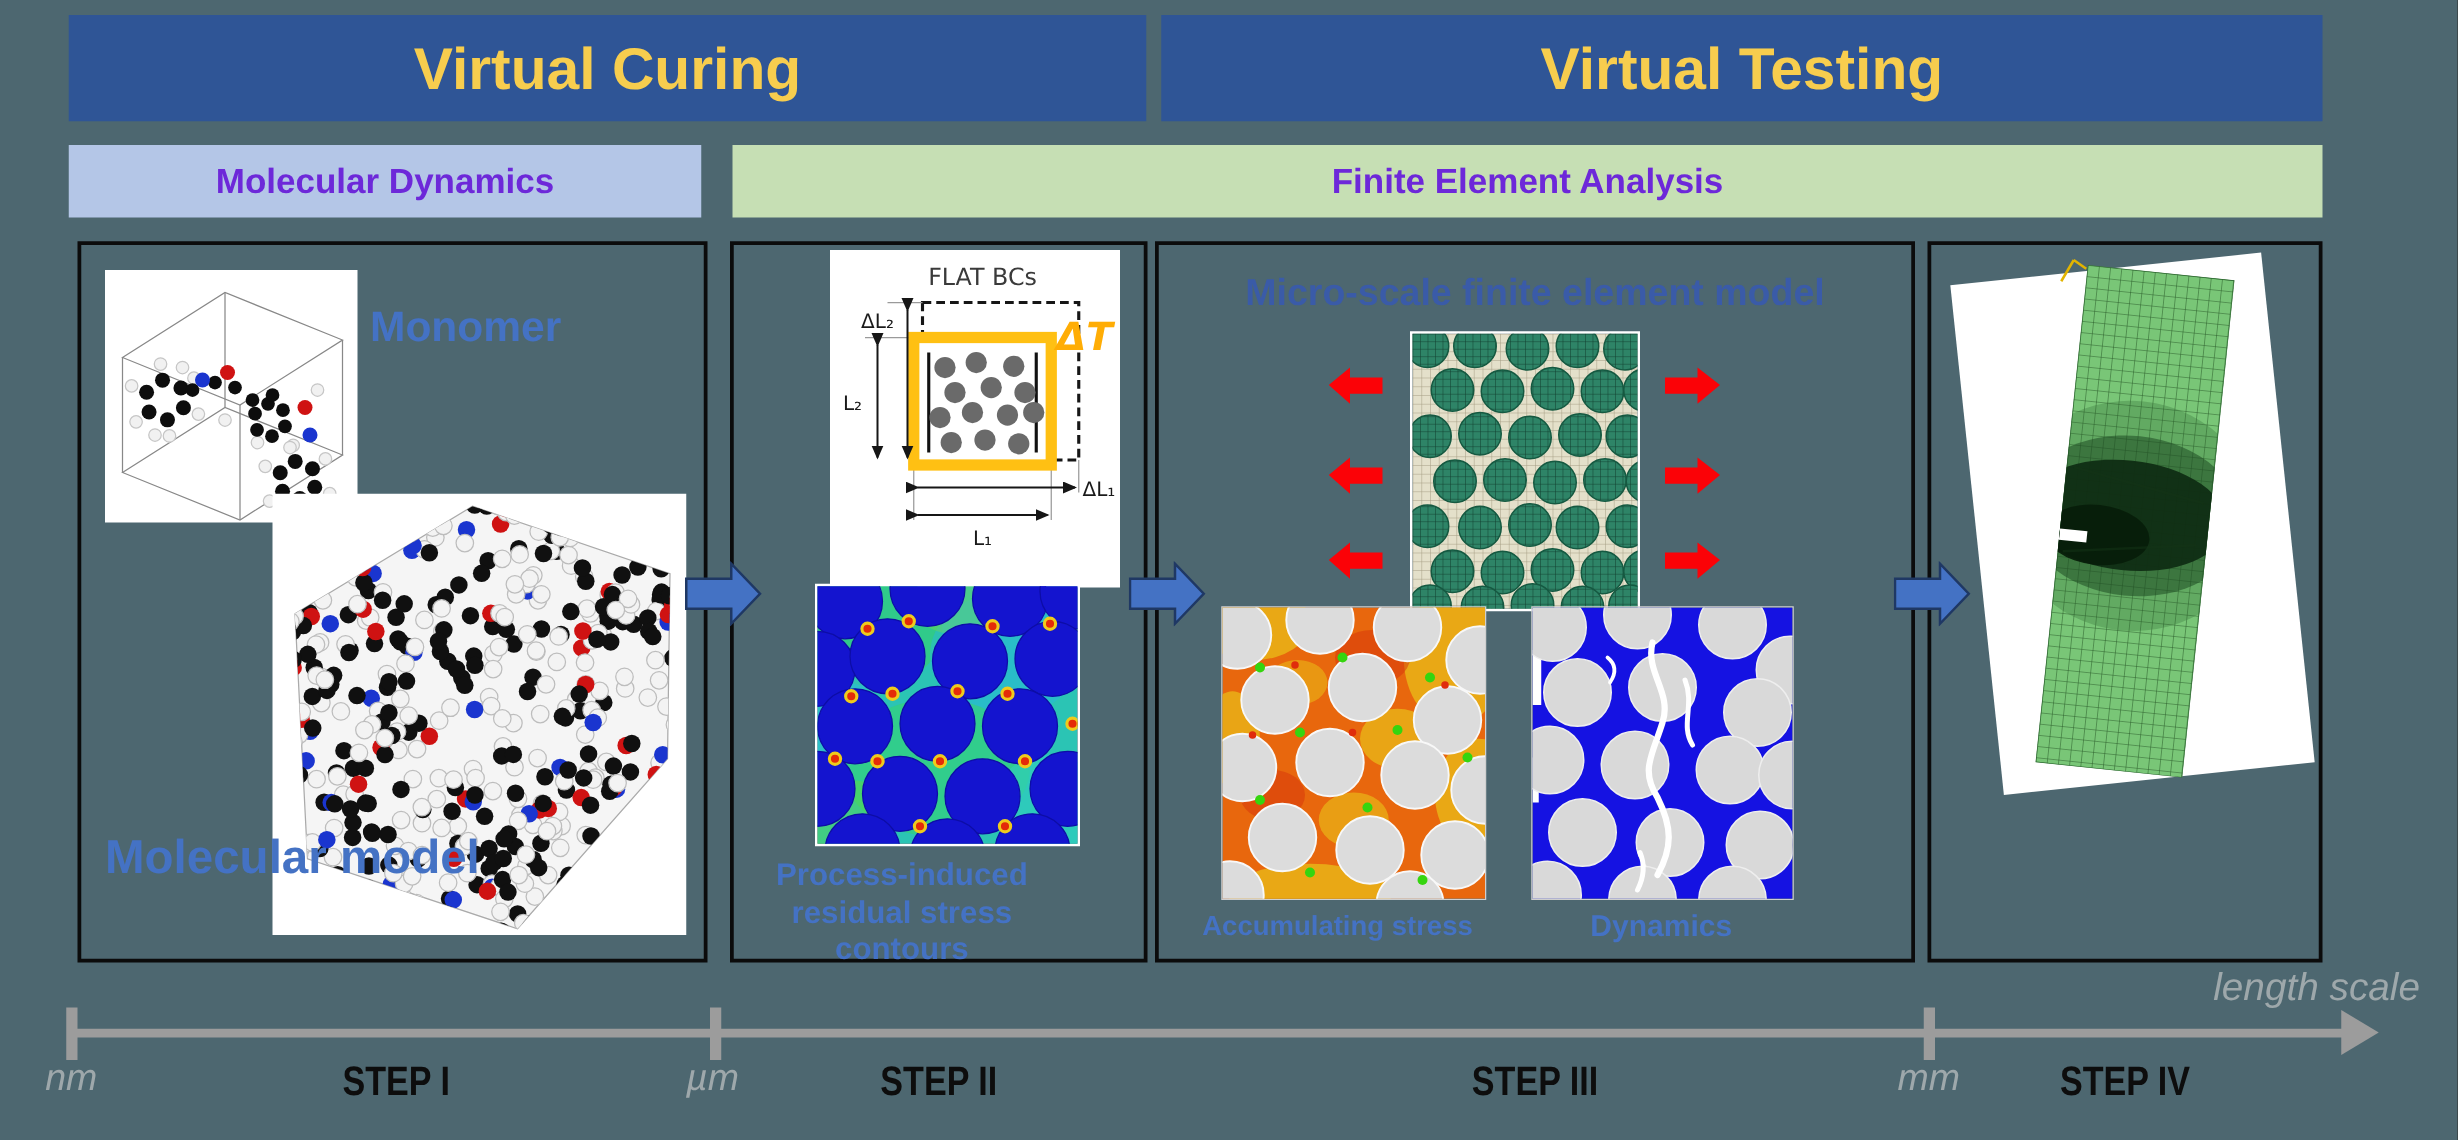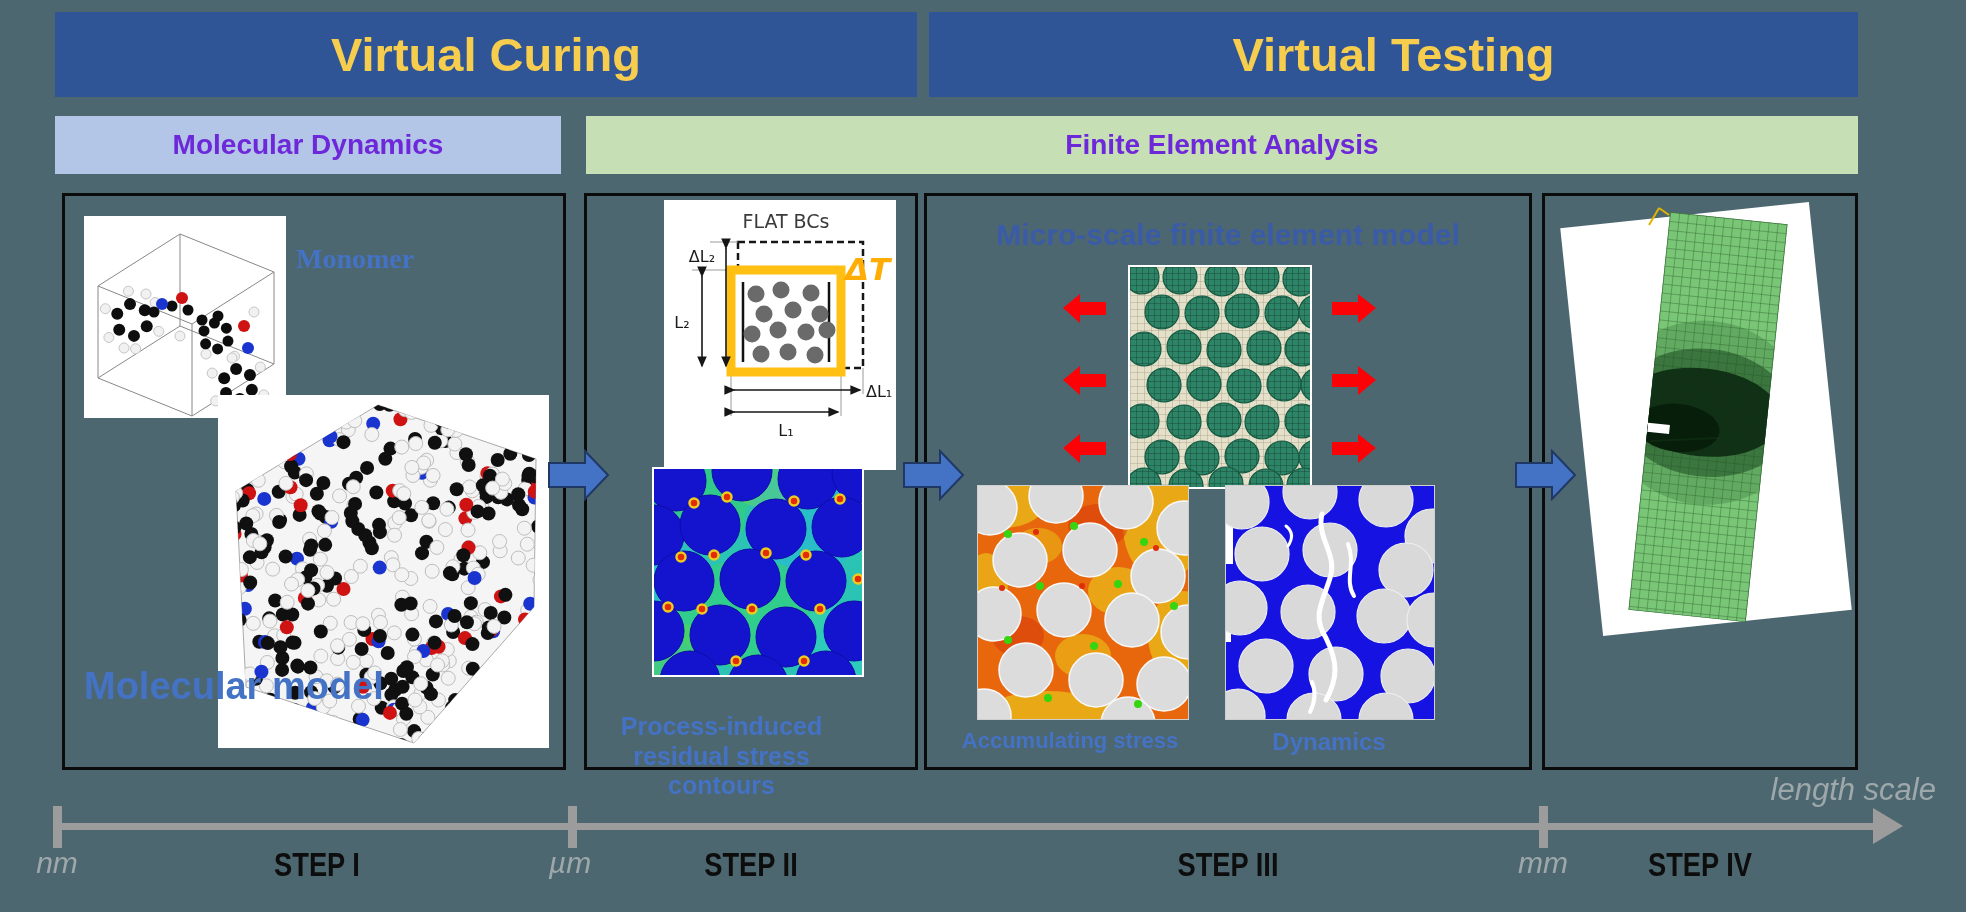--- a/index.html
+++ b/index.html
@@ -105,21 +105,21 @@
           <circle cx="104" cy="94" r="5.5" fill="#0d0d0d"></circle>
           <circle cx="118" cy="104" r="5.5" fill="#0d0d0d"></circle>
           <circle cx="134" cy="100" r="5.5" fill="#0d0d0d"></circle>
           <circle cx="78" cy="88" r="6" fill="#1a35cf"></circle>
           <circle cx="98" cy="82" r="6" fill="#cf1212"></circle>
           <circle cx="160" cy="110" r="6" fill="#cf1212"></circle>
           <circle cx="164" cy="132" r="6" fill="#1a35cf"></circle>
         </g>
     </svg>
   </div>
-  <div class="abs cap" style="left:296px;top:242px;font-size:28px;font-family:Liberation Serif, serif;">Monomer</div>
+  <div class="abs cap" style="left:296px;top:242px;font-size:34px;">Monomer</div>
 
   <div class="abs whitebox" style="left:218px;top:395px;width:331px;height:353px;">
     <svg width="331" height="353">
       <defs>
         <clipPath id="cubeclip">
             <polygon points="18,96 160,10 318,64 316,212 196,348 28,292"></polygon>
           </clipPath>
       </defs>
       <polygon points="18,96 160,10 318,64 316,212 196,348 28,292" fill="#f5f5f5" stroke="#aaaaaa" stroke-width="1"></polygon>
       <g id="cloud-g" clip-path="url(#cubeclip)">
@@ -725,21 +725,21 @@
         <circle cx="152" cy="86" r="4.5" fill="#E42B08" stroke="#EFCB1C" stroke-width="2.5"></circle>
         <circle cx="14" cy="138" r="4.5" fill="#E42B08" stroke="#EFCB1C" stroke-width="2.5"></circle>
         <circle cx="48" cy="140" r="4.5" fill="#E42B08" stroke="#EFCB1C" stroke-width="2.5"></circle>
         <circle cx="98" cy="140" r="4.5" fill="#E42B08" stroke="#EFCB1C" stroke-width="2.5"></circle>
         <circle cx="166" cy="140" r="4.5" fill="#E42B08" stroke="#EFCB1C" stroke-width="2.5"></circle>
         <circle cx="82" cy="192" r="4.5" fill="#E42B08" stroke="#EFCB1C" stroke-width="2.5"></circle>
         <circle cx="150" cy="192" r="4.5" fill="#E42B08" stroke="#EFCB1C" stroke-width="2.5"></circle>
         <circle cx="204" cy="110" r="4.5" fill="#E42B08" stroke="#EFCB1C" stroke-width="2.5"></circle>
       </svg>
   </div>
-  <div class="abs cap center" style="left:587px;top:712px;width:269px;font-size:25px;">Process-induced residual stress contours</div>
+  <div class="abs cap center" style="left:587px;top:686px;width:269px;font-size:25px;">Process-induced residual stress contours</div>
 
   <div class="abs p3title" style="left:924px;top:218px;width:608px;">Micro-scale finite element model</div>
 
   <div class="abs" style="left:1128px;top:265px;width:180px;height:220px;border:2px solid #fff;">
     <svg id="mesh-svg" width="180" height="220">
       <defs>
         <pattern id="gridB" width="7" height="7" patternUnits="userSpaceOnUse">
           <rect width="7" height="7" fill="#E4E0CA"></rect>
           <path d="M0,0 H7 M0,0 V7" stroke="#A59D82" stroke-width="0.8" fill="none"></path>
         </pattern>

